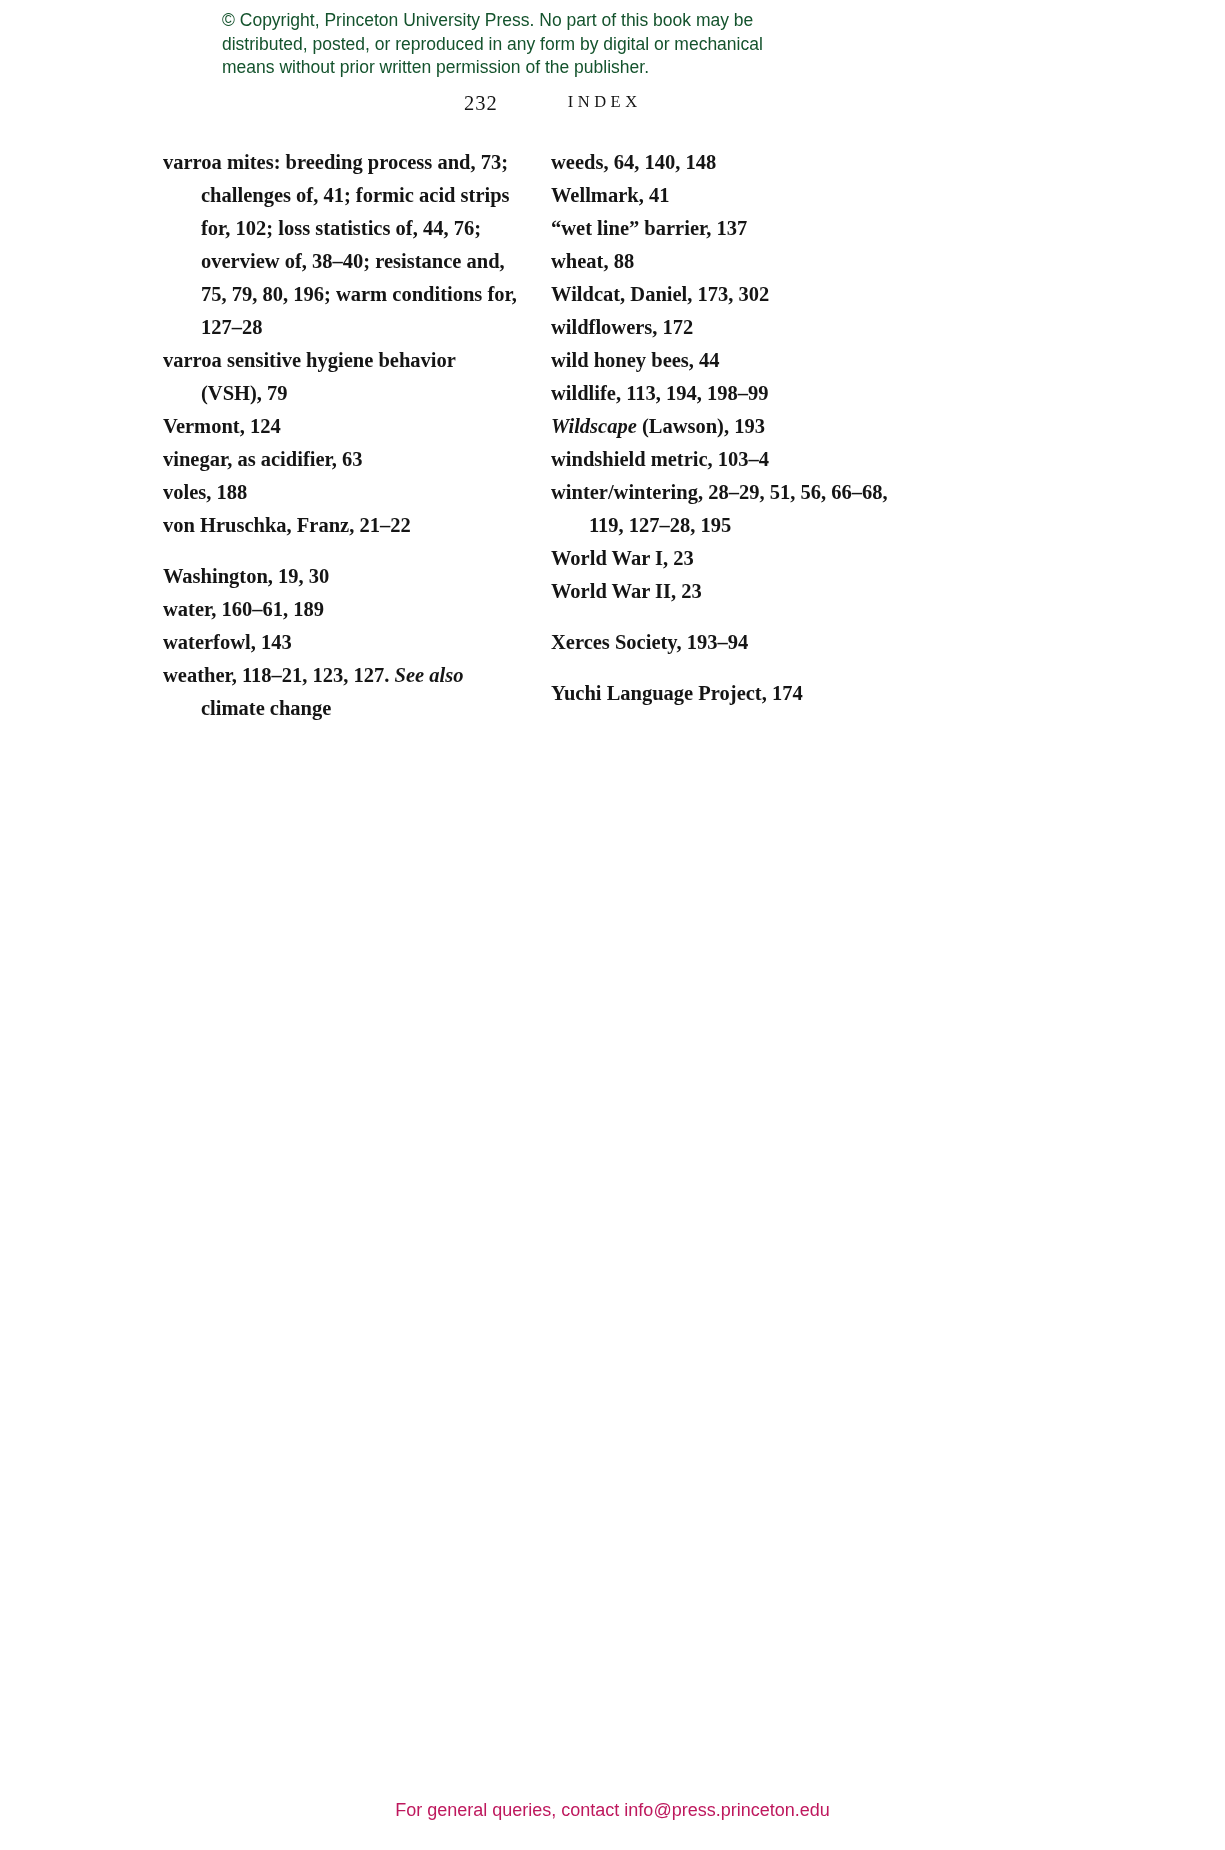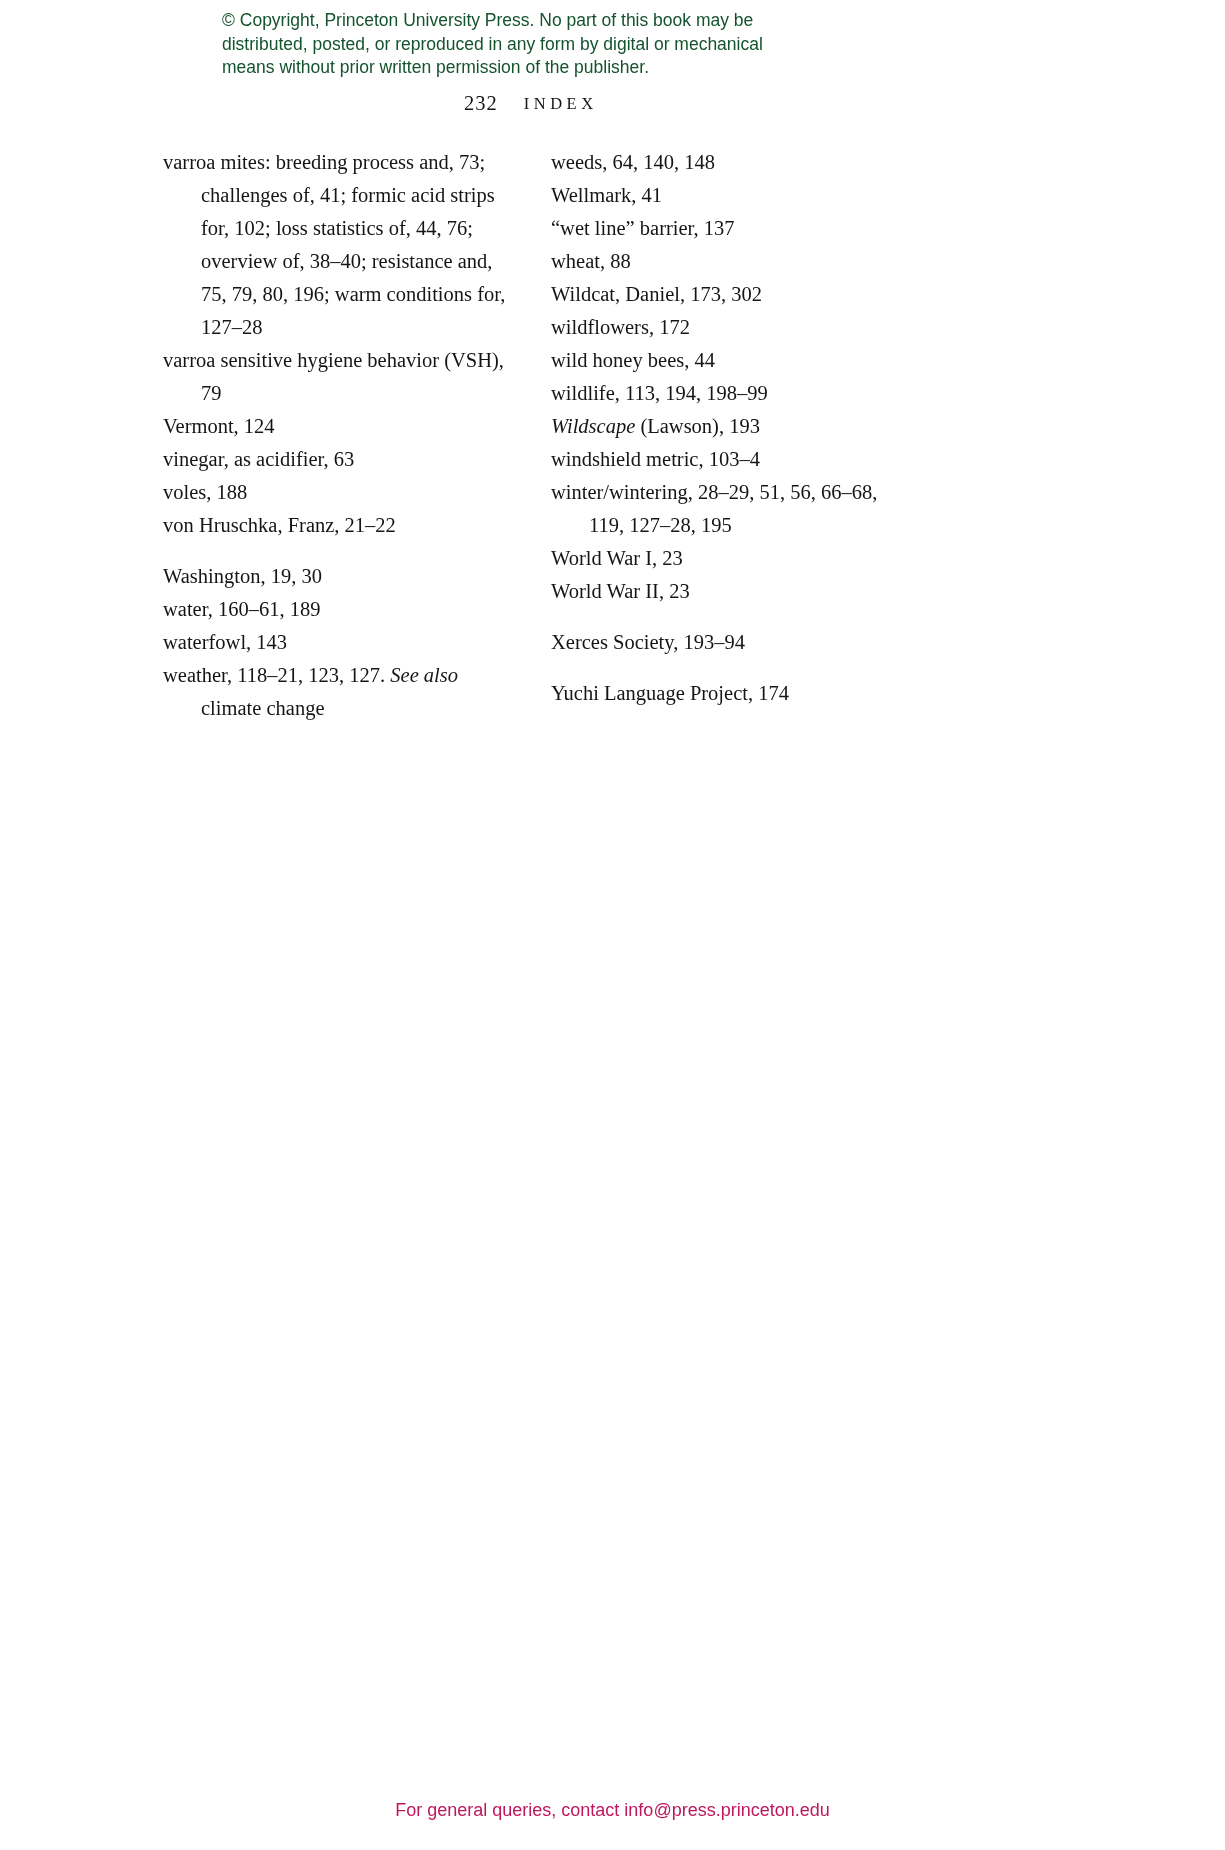--- a/index.html
+++ b/index.html
@@ -20,51 +20,53 @@
     font-size: 17.5px;
     line-height: 23.5px;
     color: #14532d;
     white-space: pre-line;
   }
   .pagehead {
     position: absolute;
     left: 464px;
     top: 92px;
     display: flex;
-    align-items: center;
+    align-items: flex-start;
     gap: 26px;
   }
   .pagenum {
     font-size: 20.5px;
     letter-spacing: 1px;
   }
   .sectitle {
     font-size: 16.5px;
     letter-spacing: 4.5px;
     font-variant: small-caps;
     text-transform: uppercase;
+    margin-left: 44px;
   }
   .columns {
     position: absolute;
     left: 163px;
     top: 146px;
     width: 780px;
     display: flex;
     gap: 30px;
   }
   .col {
     width: 358px;
     flex: 0 0 358px;
   }
   .entry {
     font-size: 20.5px;
     line-height: 33px;
     padding-left: 38px;
     text-indent: -38px;
     color: #151515;
+    font-weight: bold;
   }
   .entry.gap {
     margin-top: 18px;
   }
   .entry i {
     font-style: italic;
   }
   .footer {
     position: absolute;
     left: 0;

